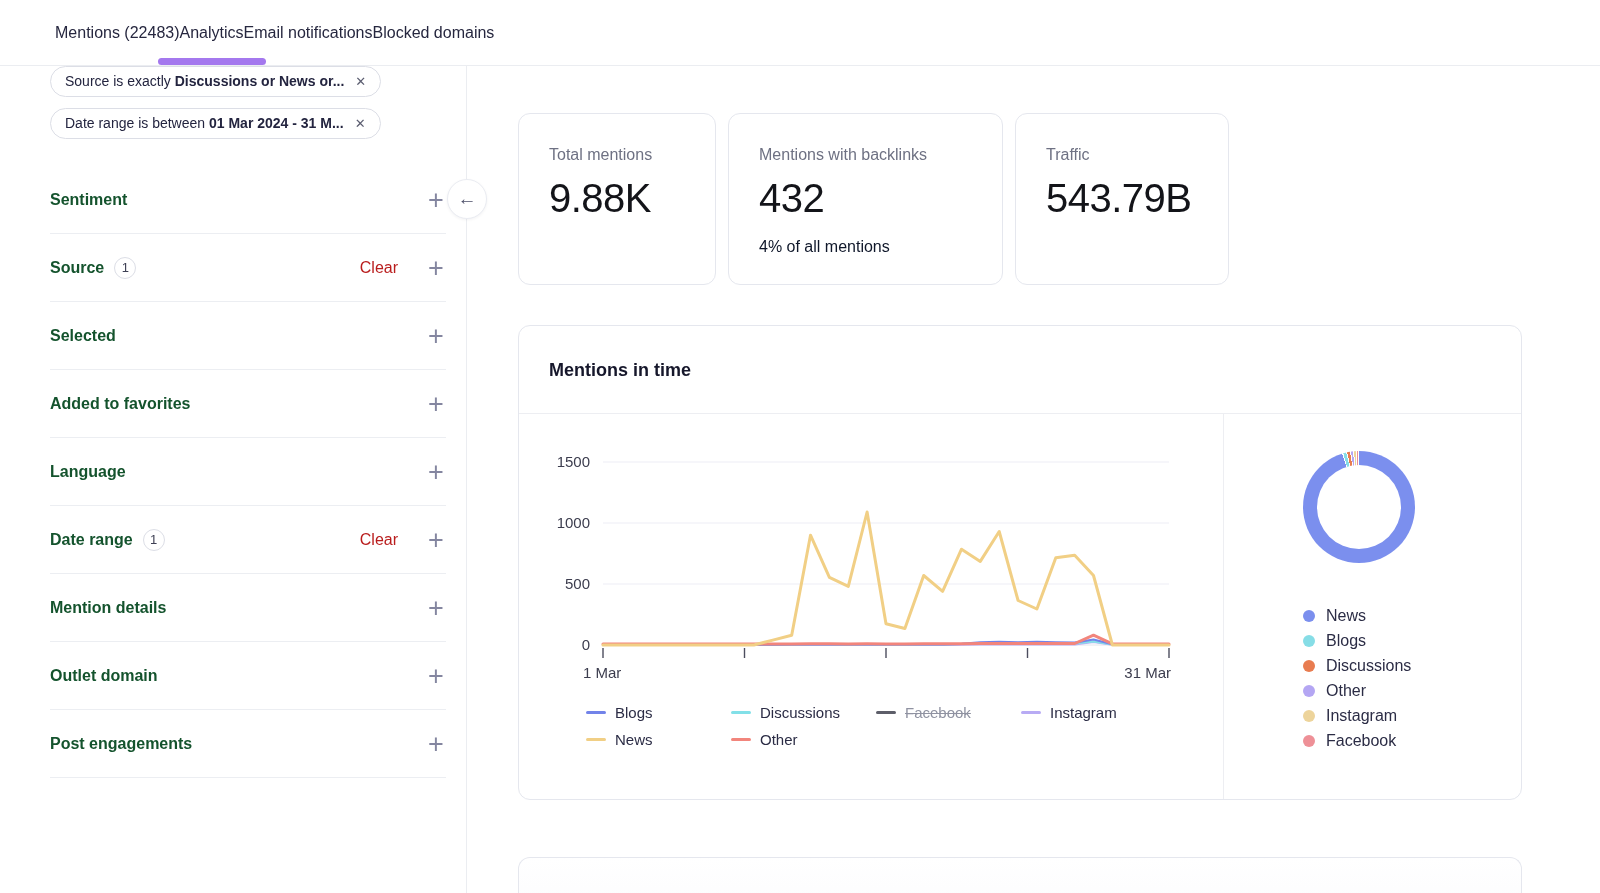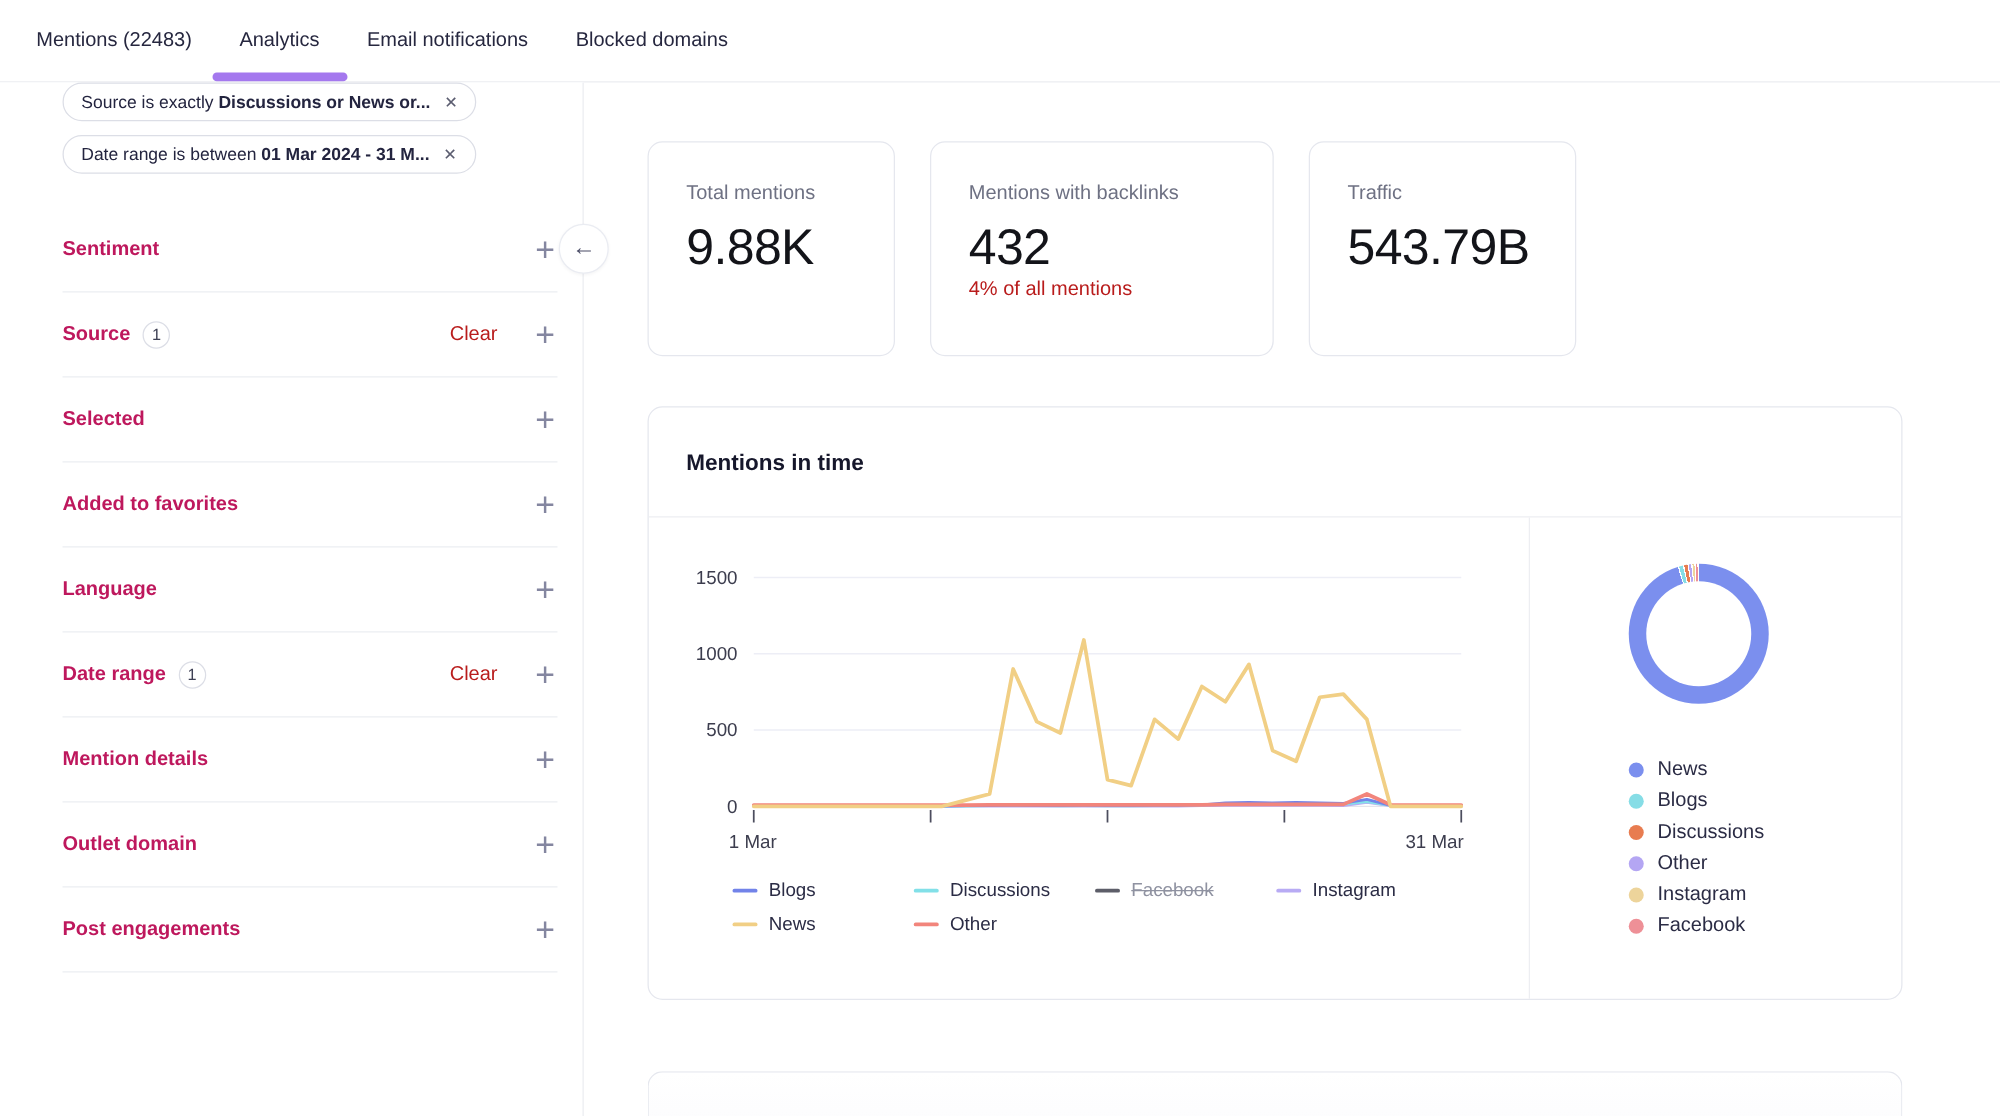--- a/index.html
+++ b/index.html
@@ -1,20 +1,20 @@
 <!DOCTYPE html>
 <html><head>
 <meta charset="utf-8">
 <style>
   * { margin:0; padding:0; box-sizing:border-box; }
   body { font-family:"Liberation Sans", sans-serif; background:#fff; color:#23243f; }
   .page { width:1600px; height:893px; overflow:hidden; background:#fff; position:relative; }
 
   
-  .tabs { display:flex; gap:38px; padding-left:29px; height:66px; align-items:center;
+  .tabs { display:flex; padding-left:55px; height:66px; align-items:center;
           border-bottom:1px solid #ebedf1; }
   .tab { font-size:16px; color:#26273f; position:relative; height:100%;
          display:flex; align-items:center; cursor:pointer; white-space:nowrap; }
   .tab .underline { position:absolute; left:50%; transform:translateX(-50%); bottom:0;
          height:7px; width:calc(100% + 44px); background:#a478ee; border-radius:4px; }
 
   .content { display:flex; height:827px; position:relative; }
 
   
   .sidebar { width:467px; min-width:467px; border-right:1px solid #ebedf1;
@@ -25,46 +25,46 @@
   .clear-all { font-size:16px; color:#23243f; cursor:pointer; }
   .chips .chip { display:inline-flex; align-items:center; gap:11px; border:1px solid #dcdee6;
            border-radius:17px; padding:6px 14px 7px; font-size:14px; color:#23243f;
            margin-bottom:11px; cursor:default; white-space:nowrap; }
   .chip b { font-weight:700; }
   .chip-x { font-size:13px; color:#5b5d70; cursor:pointer; }
   .filters { margin-top:16px; }
   .f-row { height:68px; display:flex; align-items:center; justify-content:space-between;
            border-bottom:1px solid #eceef2; cursor:pointer; }
   .f-left { display:flex; align-items:center; }
-  .f-label { font-size:16px; font-weight:700; color:#be185d;text-align:center; }
+  .f-label { font-size:16px; font-weight:700; color:#14532d;text-align:center; }
   .f-badge { display:inline-flex; align-items:center; justify-content:center; width:22px;
              height:22px; border:1px solid #dcdee6; border-radius:50%; font-size:13px;
              color:#3e4054; margin-left:10px; font-weight:400; }
   .f-right { display:flex; align-items:center; }
   .f-clear { font-size:16px; color:#b91c1c; margin-right:28px; }
   .f-plus { font-size:27px; color:#8486a0; line-height:20px; font-weight:400; width:20px; text-align:center; }
 
   
   .collapse { position:absolute; left:467px; top:133px; transform:translate(-50%,-50%);
               width:40px; height:40px; border-radius:50%; background:#fff;
               border:1px solid #eaecf2; color:#4c4e68; font-size:19px; cursor:pointer;
               box-shadow:0 1px 3px rgba(20,20,40,.05); }
 
   
   .main { flex:1; padding:47px 80px 0 51px; }
-  .stats-row { display:flex; gap:28px; }
+  .stats-row { display:flex; gap:12px; }
   .stat-card { border:1px solid #e5e7ee; border-radius:12px; padding:32px 30px;
                height:172px; background:#fff; }
   .stat-card:nth-child(1){ flex:0 0 198px; }
   .stat-card:nth-child(2){ flex:0 0 275px; }
   .stat-card:nth-child(3){ flex:0 0 214px; }
   .stat-card:nth-child(4){ flex:0 0 231px; }
   .stat-label { font-size:16px; color:#6e7183; }
   .stat-value { font-size:40px; font-weight:500; color:#131419; margin-top:12px; letter-spacing:-0.5px; }
-  .stat-sub { font-size:16px; color:#b91c1c; margin-top:2px; }
+  .stat-sub { font-size:16px; color:#0f172a; margin-top:17px; }
 
   .chart-card { margin-top:40px; border:1px solid #e5e7ee; border-radius:12px; background:#fff; }
   .chart-header { padding:34px 30px 32px; border-bottom:1px solid #edeef2; }
   .chart-title { font-size:18px; font-weight:700; color:#16172b; }
   .chart-body { display:flex; height:385px; }
   .plot-panel { flex:1; }
   .plot-panel svg { display:block; }
   svg text.ax { font-size:15px; fill:#3c3d4e; font-family:"Liberation Sans",sans-serif; }
   .line-legend { display:grid; grid-template-columns:145px 145px 145px 170px;
                  padding-left:67px; row-gap:10px; margin-top:22px; }

